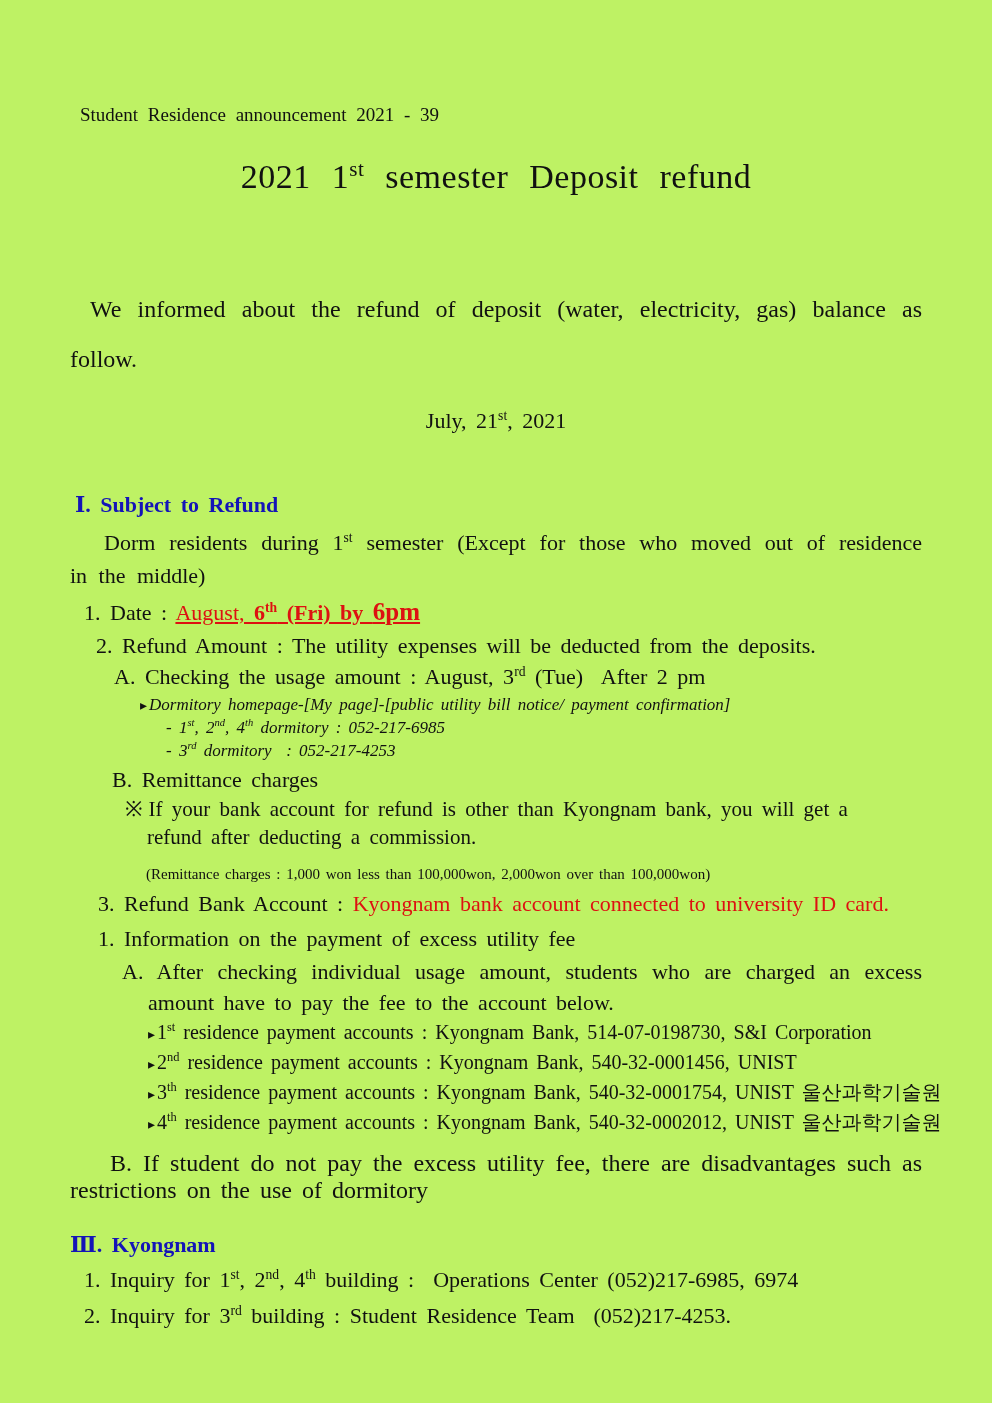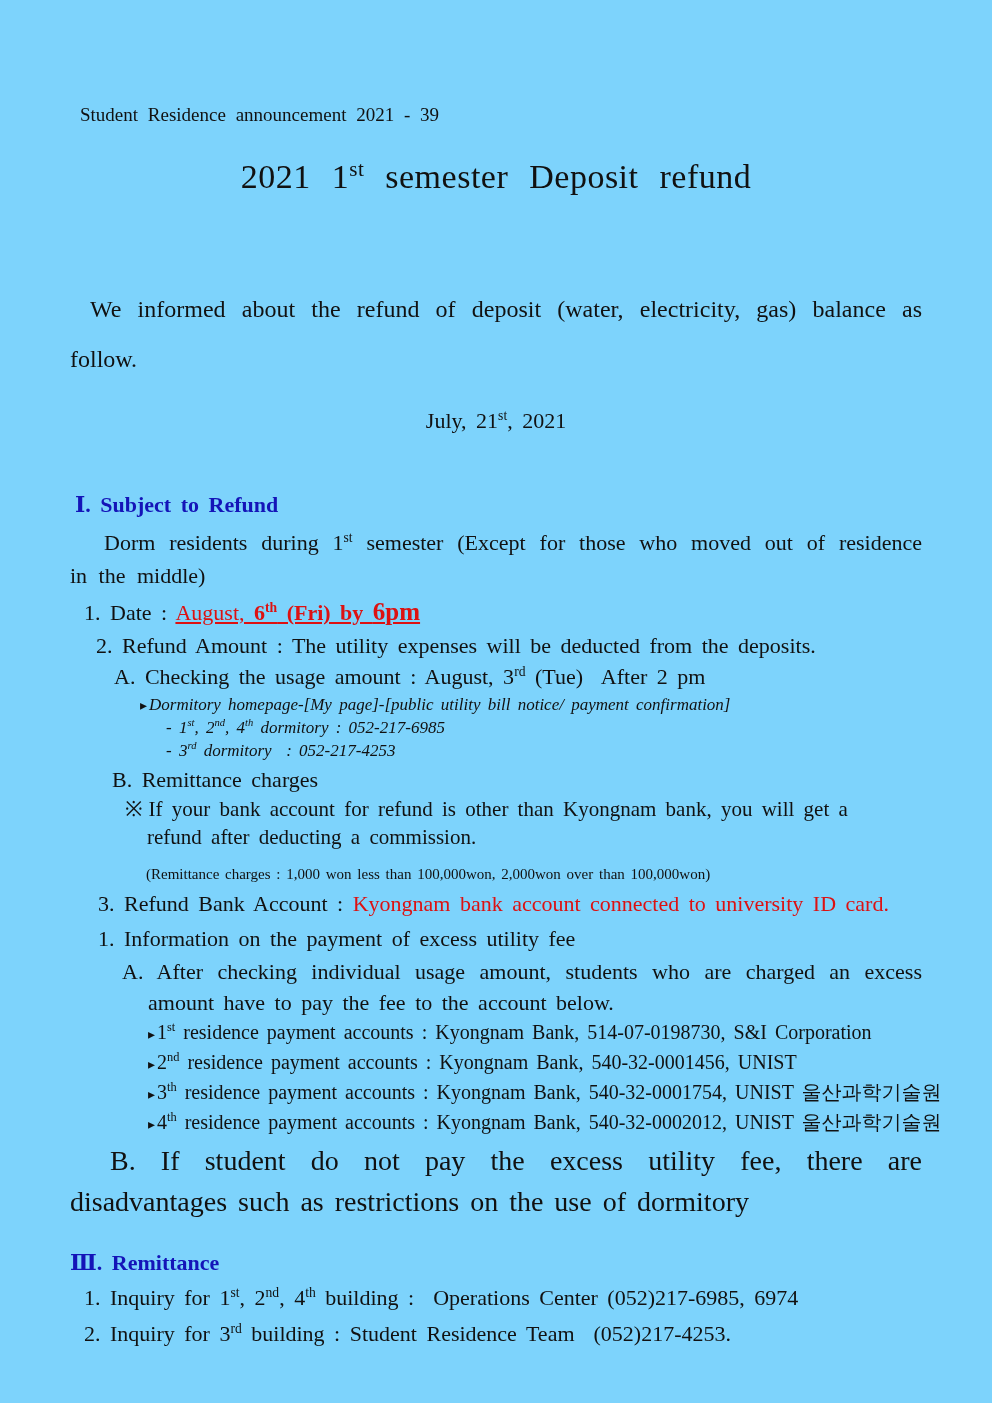--- a/index.html
+++ b/index.html
@@ -1,21 +1,21 @@
 <!DOCTYPE html>
 <html><head>
 <meta charset="utf-8">
 <style>
   html, body { margin: 0; padding: 0; background: #ffffff; }
   .page {
     position: relative;
     width: 992px; height: 1403px;
     box-sizing: border-box;
     padding: 0 70px;
-    background: #7dd3fc;
+    background: #bef264;
     color: #111111;
     font-family: "Liberation Serif", "DejaVu Serif", serif;
     overflow: hidden;
   }
   sup { font-size: 0.62em; vertical-align: super; line-height: 0; }
 
   .ann-no {
     margin: 102px 0 0 10px;
     font-size: 19px; line-height: 26px;
     word-spacing: 5px;
@@ -94,23 +94,23 @@
     word-spacing: 4px;
   }
   .acct {
     margin: 0 0 0 78px;
     font-size: 20px; line-height: 28px;
     word-spacing: 3px;
     white-space: nowrap;
   }
   .tri { font-family: "DejaVu Sans", sans-serif; font-size: 14px; margin-right: 2px; }
   .para-b {
-    margin: 2px 0 0 0;
+    margin: 12px 0 0 0;
     text-indent: 40px;
-    font-size: 28px; line-height: 41px;
+    font-size: 24px; line-height: 27px;
     text-align: justify;
     word-spacing: 4px;
   }
   .inquiry { margin: 4px 0 0 14px; font-size: 22px; line-height: 32px; word-spacing: 4px; }
   .red { color: #dd1111; text-align: center; }
   .red-underline {
     text-decoration: underline;
     text-decoration-color: #dd1111;
     color: #dd1111;
   }
@@ -173,18 +173,18 @@
   </div>
   <div class="acct">
     <span class="tri">▸</span><span>3<sup>th</sup> residence payment accounts : Kyongnam Bank, 540-32-0001754, UNIST 울산과학기술원</span>
   </div>
   <div class="acct">
     <span class="tri">▸</span><span>4<sup>th</sup> residence payment accounts : Kyongnam Bank, 540-32-0002012, UNIST 울산과학기술원</span>
   </div>
 
   <p class="para-b">B. If student do not pay the excess utility fee, there are disadvantages such as restrictions on the use of dormitory</p>
 
-  <h2 class="sec-heading ref">Ⅲ. Remittance</h2>
+  <h2 class="sec-heading ref">Ⅲ. Kyongnam</h2>
 
   <div class="inquiry">1. Inquiry for 1<sup>st</sup>, 2<sup>nd</sup>, 4<sup>th</sup> building :&nbsp; Operations Center (052)217-6985, 6974</div>
   <div class="inquiry">2. Inquiry for 3<sup>rd</sup> building : Student Residence Team&nbsp; (052)217-4253.</div>
 
 </div>
 
 </body></html>

